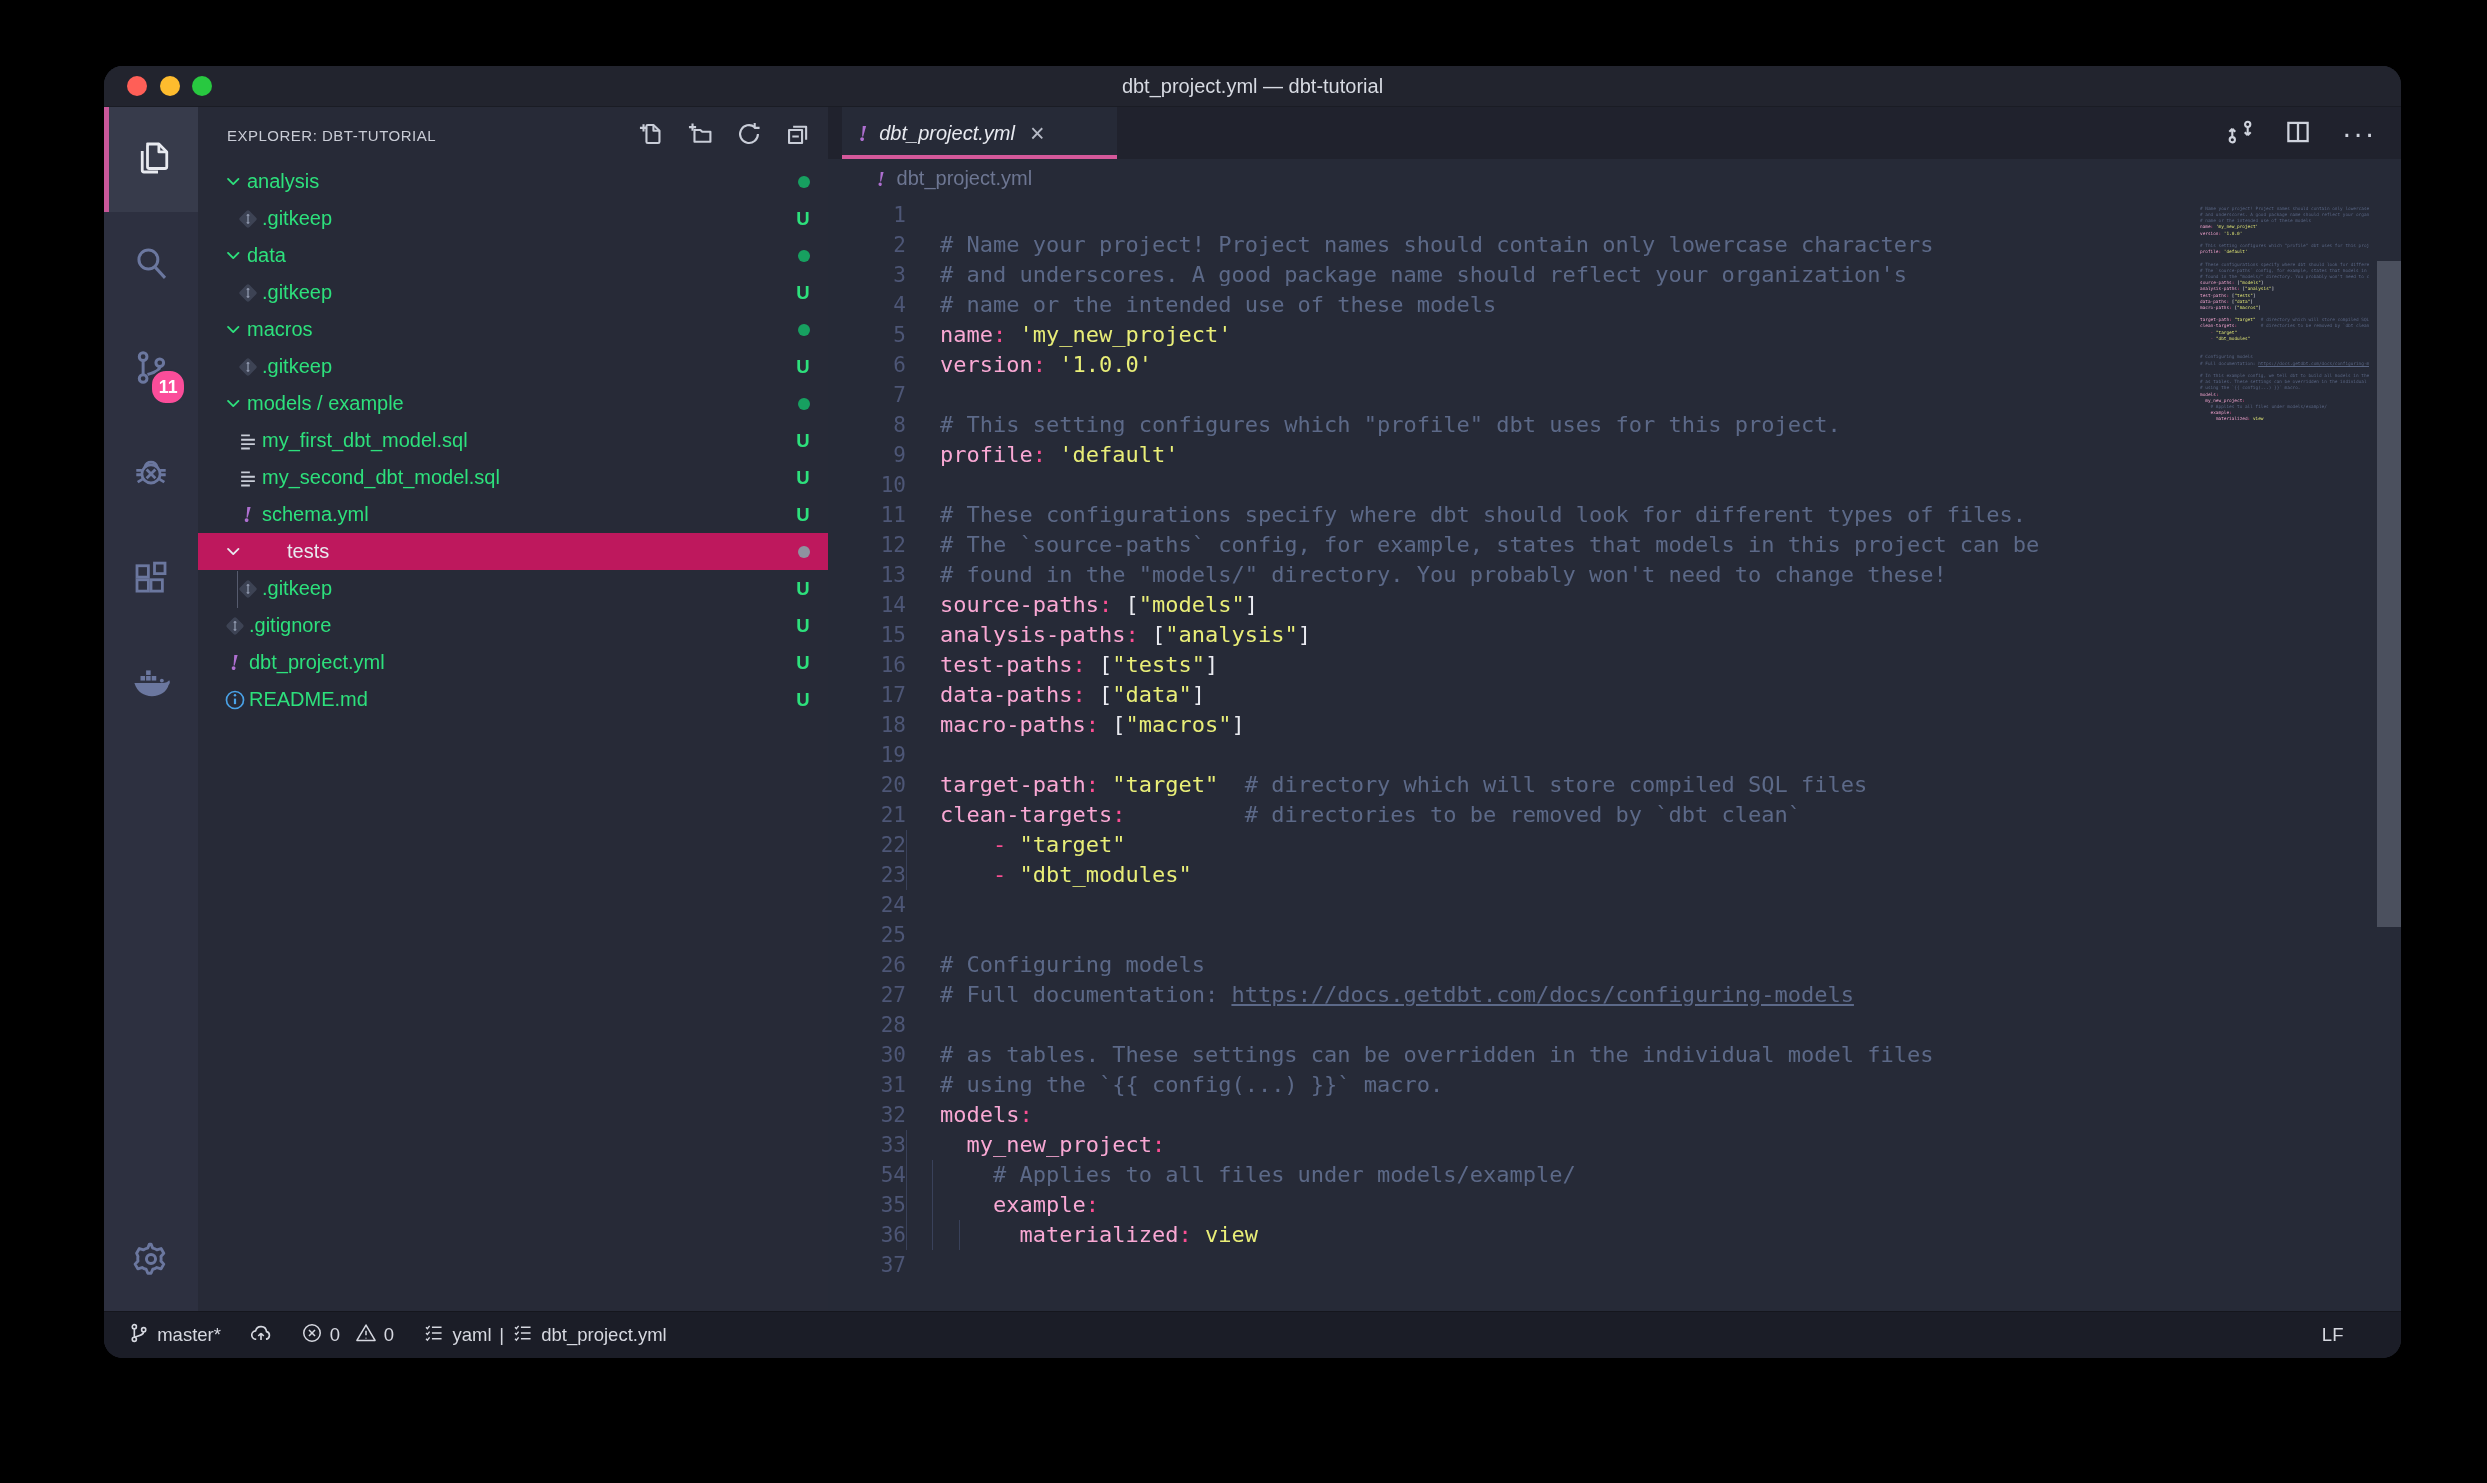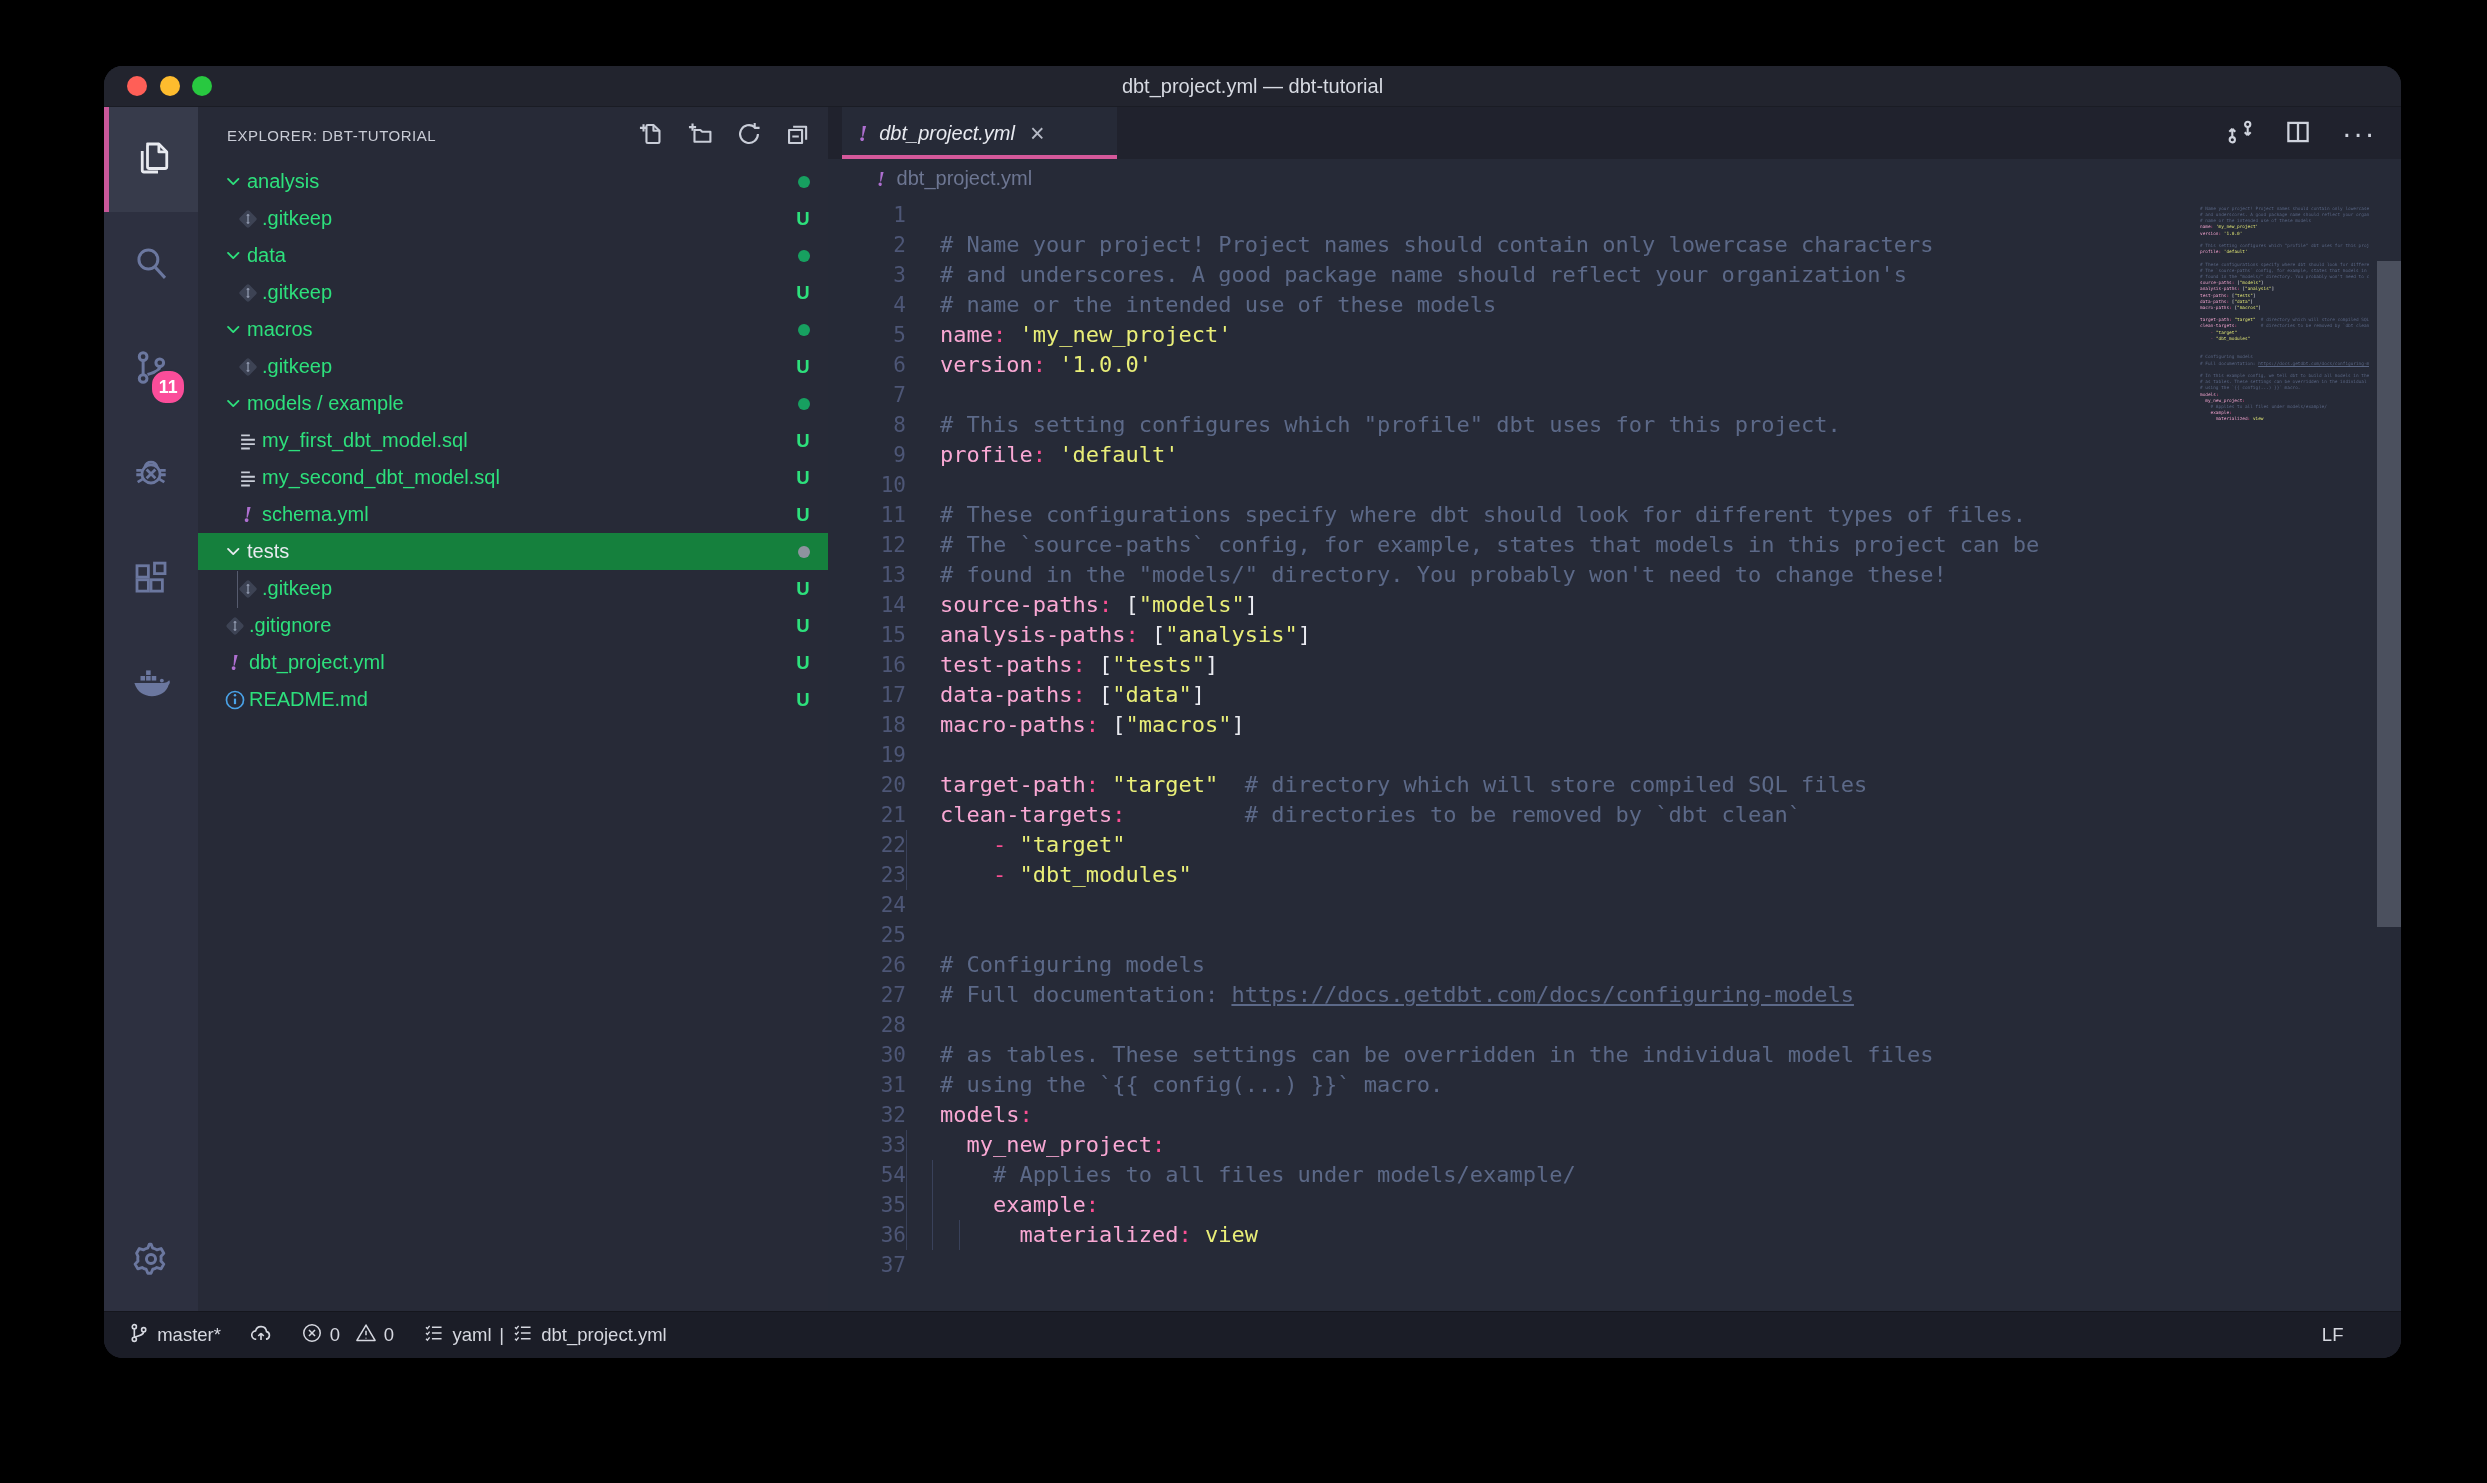--- a/index.html
+++ b/index.html
@@ -23,21 +23,21 @@
   .act-gear{height:101px;display:flex;align-items:center;justify-content:center;color:#6b779f;}
   .act-gear svg{width:42px;height:42px}
   
   .sidebar{width:630px;background:#272a37;flex:0 0 auto;display:flex;flex-direction:column;position:relative;}
   .sb-header{height:56px;display:flex;align-items:center;padding:0 17px 0 29px;flex:0 0 auto;}
   .sb-title{font-size:15px;color:#c9ccd6;letter-spacing:0.5px;flex:1;}
   .sb-actions{display:flex;gap:23px;align-items:center;}
   .sb-actions svg{width:26px;height:26px;color:#c9cdd8;}
   .tree{position:relative;flex:1;}
   .trow{height:37px;display:flex;align-items:center;font-size:20px;color:#2de07c;position:relative;}
-  .trow.selected{background:#15803d;color:#e8eaf0;}
+  .trow.selected{background:#be185d;color:#e8eaf0;gap:40px;}
   .trow .twist{width:27px;display:flex;justify-content:center;color:inherit;flex:0 0 auto;}
   .trow.selected .twist{color:#e8eaf0}
   .trow .ficon{width:29px;display:flex;justify-content:center;align-items:center;flex:0 0 auto;}
   .trow .tlabel{flex:1;white-space:nowrap;overflow:hidden;}
   .trow .tbadge{margin-right:18.5px;font-size:18.5px;color:#2de07c;font-weight:bold;}
   .dot{width:11.8px;height:11.8px;border-radius:50%;display:inline-block;}
   .dot.green{background:#17a060}.dot.gray{background:#8e939f}
   .yml-bang{font-family:"Liberation Serif",serif;font-style:italic;font-weight:bold;color:#ae6fd0;font-size:23px;line-height:1;}
   .tree-guide{position:absolute;left:39px;width:0.8px;background:#565b6e;}
   

